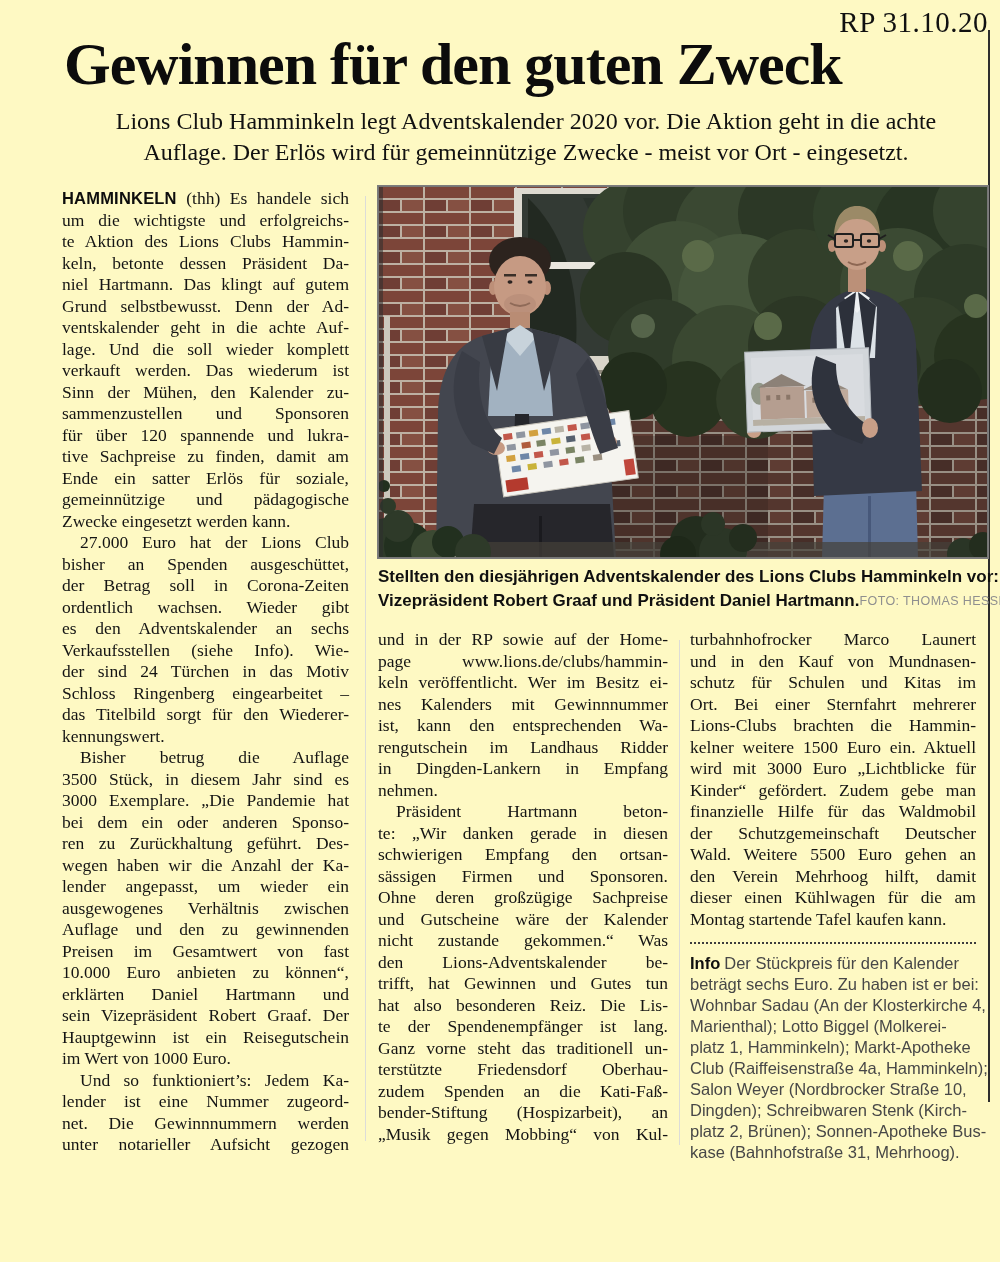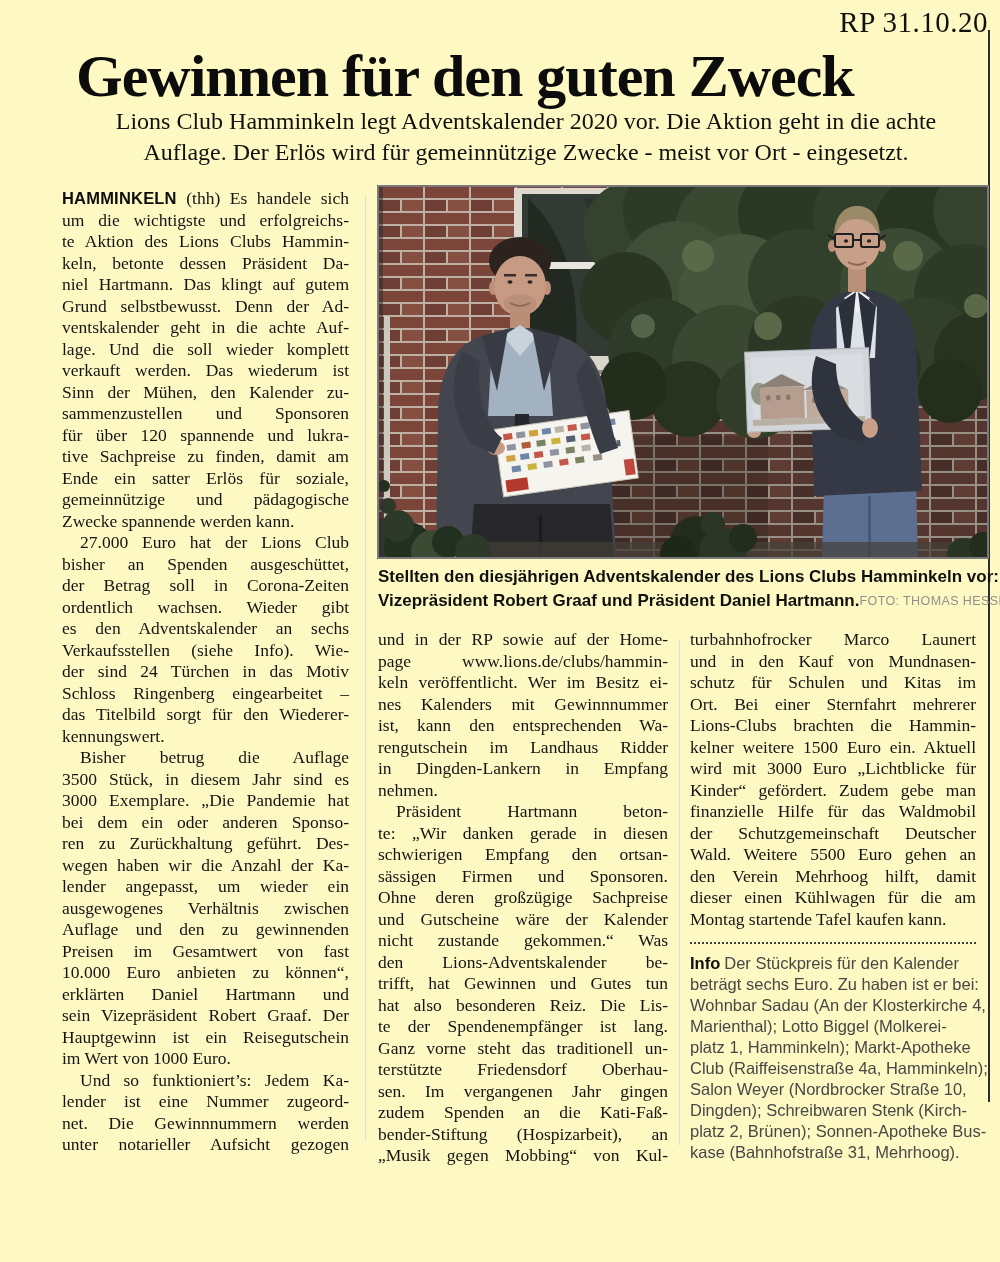--- a/index.html
+++ b/index.html
@@ -8,21 +8,21 @@
     position:relative;width:1000px;height:1262px;margin:0 auto;
     background:#fef9c3;color:#161616;overflow:hidden;
     font-family:"Liberation Serif","DejaVu Serif",serif;
   }
   
   .dateline{
     position:absolute;top:6px;right:12px;font-size:29px;letter-spacing:0.5px;
     color:#111;white-space:nowrap;
   }
   .headline{
-    position:absolute;left:60px;top:26px;margin:16px;
+    position:absolute;left:60px;top:26px;margin:4px;
     font-size:60px;font-weight:700;letter-spacing:-1px;color:#0c0c0c;white-space:nowrap;
   }
   .subhead{position:absolute;left:61px;top:106px;width:930px;}
   .subhead .sub-ln{font-size:24px;line-height:31px;color:#111;white-space:nowrap;text-align:center;}
   
   .rule-right{position:absolute;left:988px;top:30px;width:2px;height:1072px;background:#2e2e2e;}
   .gutter{position:absolute;width:1px;background:#dcdcd8;}
   .gutter.g1{left:365px;top:196px;height:945px;}
   .gutter.g2{left:679px;top:640px;height:505px;}
   
@@ -305,21 +305,21 @@
         <div class="ln">Grund selbstbewusst. Denn der Ad-</div>
         <div class="ln">ventskalender geht in die achte Auf-</div>
         <div class="ln">lage. Und die soll wieder komplett</div>
         <div class="ln">verkauft werden. Das wiederum ist</div>
         <div class="ln">Sinn der Mühen, den Kalender zu-</div>
         <div class="ln">sammenzustellen und Sponsoren</div>
         <div class="ln">für über 120 spannende und lukra-</div>
         <div class="ln">tive Sachpreise zu finden, damit am</div>
         <div class="ln">Ende ein satter Erlös für soziale,</div>
         <div class="ln">gemeinnützige und pädagogische</div>
-        <div class="ln endln">Zwecke spannende werden kann.</div>
+        <div class="ln endln">Zwecke eingesetzt werden kann.</div>
       </div>
       <div class="para indent">
         <div class="ln">27.000 Euro hat der Lions Club</div>
         <div class="ln">bisher an Spenden ausgeschüttet,</div>
         <div class="ln">der Betrag soll in Corona-Zeiten</div>
         <div class="ln">ordentlich wachsen. Wieder gibt</div>
         <div class="ln">es den Adventskalender an sechs</div>
         <div class="ln">Verkaufsstellen (siehe Info). Wie-</div>
         <div class="ln">der sind 24 Türchen in das Motiv</div>
         <div class="ln">Schloss Ringenberg eingearbeitet –</div>
@@ -368,21 +368,20 @@
         <div class="ln">sässigen Firmen und Sponsoren.</div>
         <div class="ln">Ohne deren großzügige Sachpreise</div>
         <div class="ln">und Gutscheine wäre der Kalender</div>
         <div class="ln">nicht zustande gekommen.“ Was</div>
         <div class="ln">den Lions-Adventskalender be-</div>
         <div class="ln">trifft, hat Gewinnen und Gutes tun</div>
         <div class="ln">hat also besonderen Reiz. Die Lis-</div>
         <div class="ln">te der Spendenempfänger ist lang.</div>
         <div class="ln">Ganz vorne steht das traditionell un-</div>
         <div class="ln">terstützte Friedensdorf Oberhau-</div>
-        <div class="ln">sen. Im vergangenen Jahr gingen</div>
         <div class="ln">zudem Spenden an die Kati-Faß-</div>
         <div class="ln">bender-Stiftung (Hospizarbeit), an</div>
         <div class="ln">„Musik gegen Mobbing“ von Kul-</div>
       </div>
     </div>
   <div class="col col-right" id="col-right">
       <div class="para">
         <div class="ln">turbahnhofrocker Marco Launert</div>
         <div class="ln">und in den Kauf von Mundnasen-</div>
         <div class="ln">schutz für Schulen und Kitas im</div>

